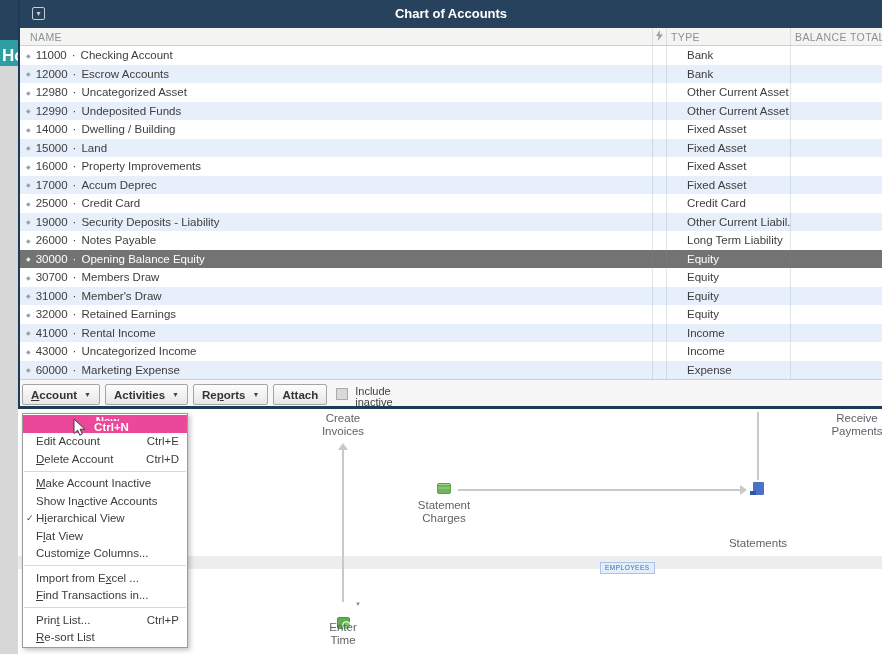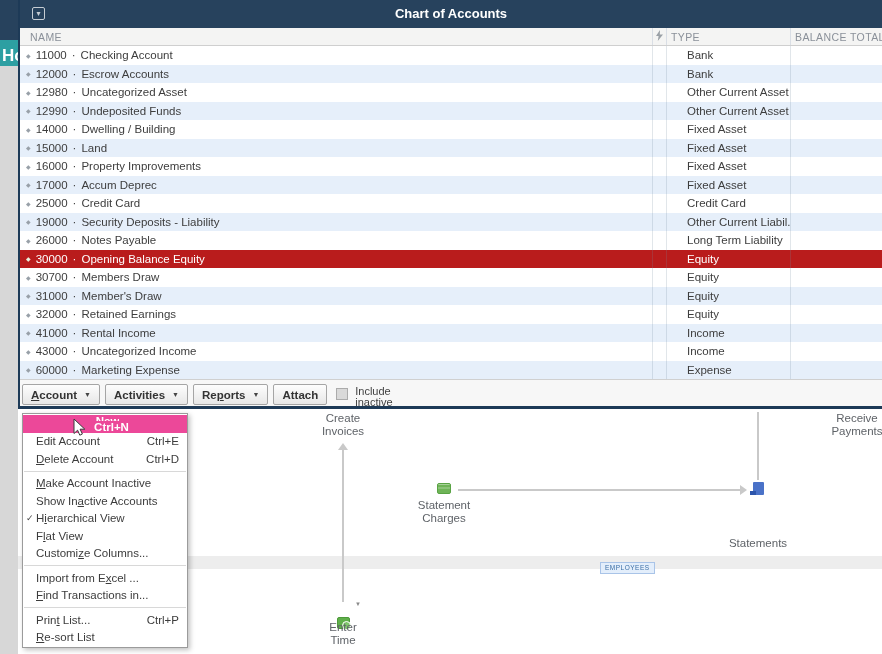--- a/index.html
+++ b/index.html
@@ -44,21 +44,21 @@
     font-size:10.5px; color:#8a9099; letter-spacing:0.4px; align-items:center; }
   .coa-header .hcell { height:100%; display:flex; align-items:center; }
   .col-name { width:632px; padding-left:10px; }
   .col-flash { width:14px; border-left:1px solid #d9dee5; justify-content:center; }
   .col-type { width:124px; border-left:1px solid #d9dee5; padding-left:4px; }
   .col-balance { flex:1; border-left:1px solid #d9dee5; padding-left:4px; white-space:nowrap; overflow:hidden; }
 
   .coa-body { }
   .coa-row { height:18.5px; display:flex; font-size:11.5px; color:#3d3d3d; align-items:stretch; }
   .coa-row:nth-child(even) { background:#e6effa; }
-  .coa-row.selected { background:#b91c1c; color:#ffffff; }
+  .coa-row.selected { background:#737373; color:#ffffff; }
   .coa-row .cell { display:flex; align-items:center; }
   .coa-row .cell-name { width:632px; padding-left:4px; overflow:hidden; white-space:nowrap; }
   .coa-row .cell-flash { width:14px; border-left:1px solid rgba(120,140,160,0.22); }
   .coa-row .cell-type { width:124px; border-left:1px solid rgba(120,140,160,0.22); padding-left:20px; overflow:hidden; white-space:nowrap; }
   .coa-row .cell-balance { flex:1; border-left:1px solid rgba(120,140,160,0.22); padding-left:4px; }
   .diamond { font-size:6px; color:#98a0a8; margin:0 5px 0 2px; }
   .coa-row.selected .diamond { color:#e8f4df; }
   .dot { margin:0 5px; }
 
   .coa-toolbar { position:absolute; left:0; top:379px; width:100%; height:30px; background:#f7f7f7;

